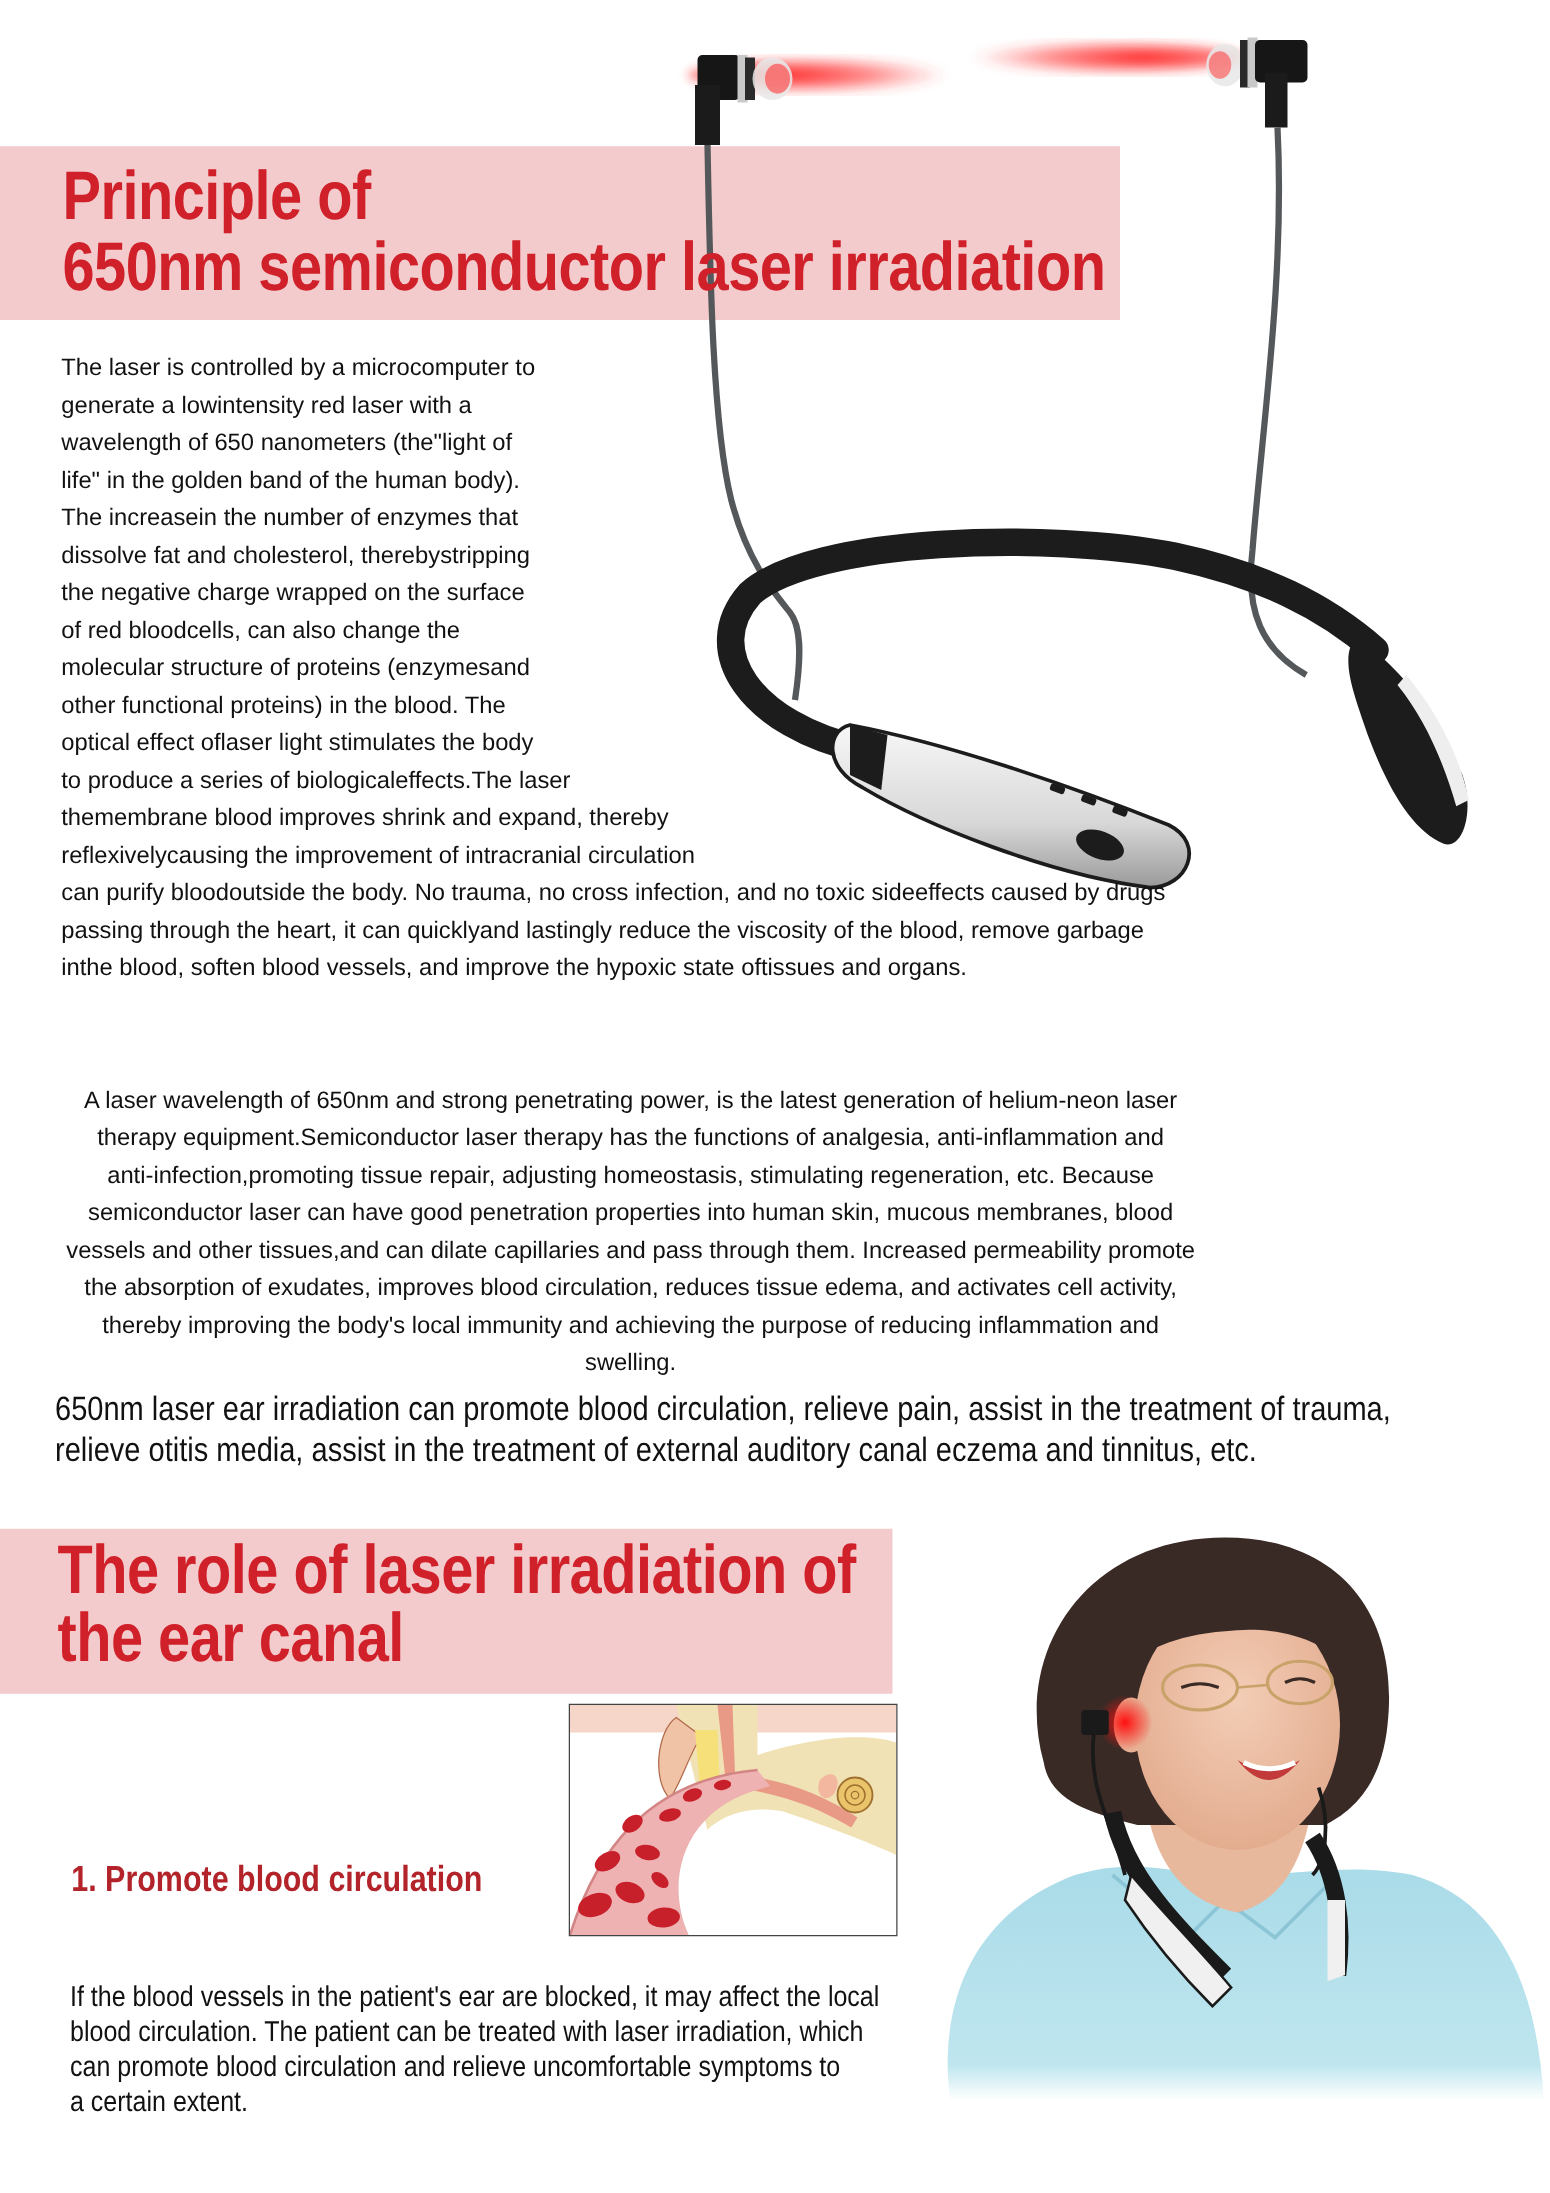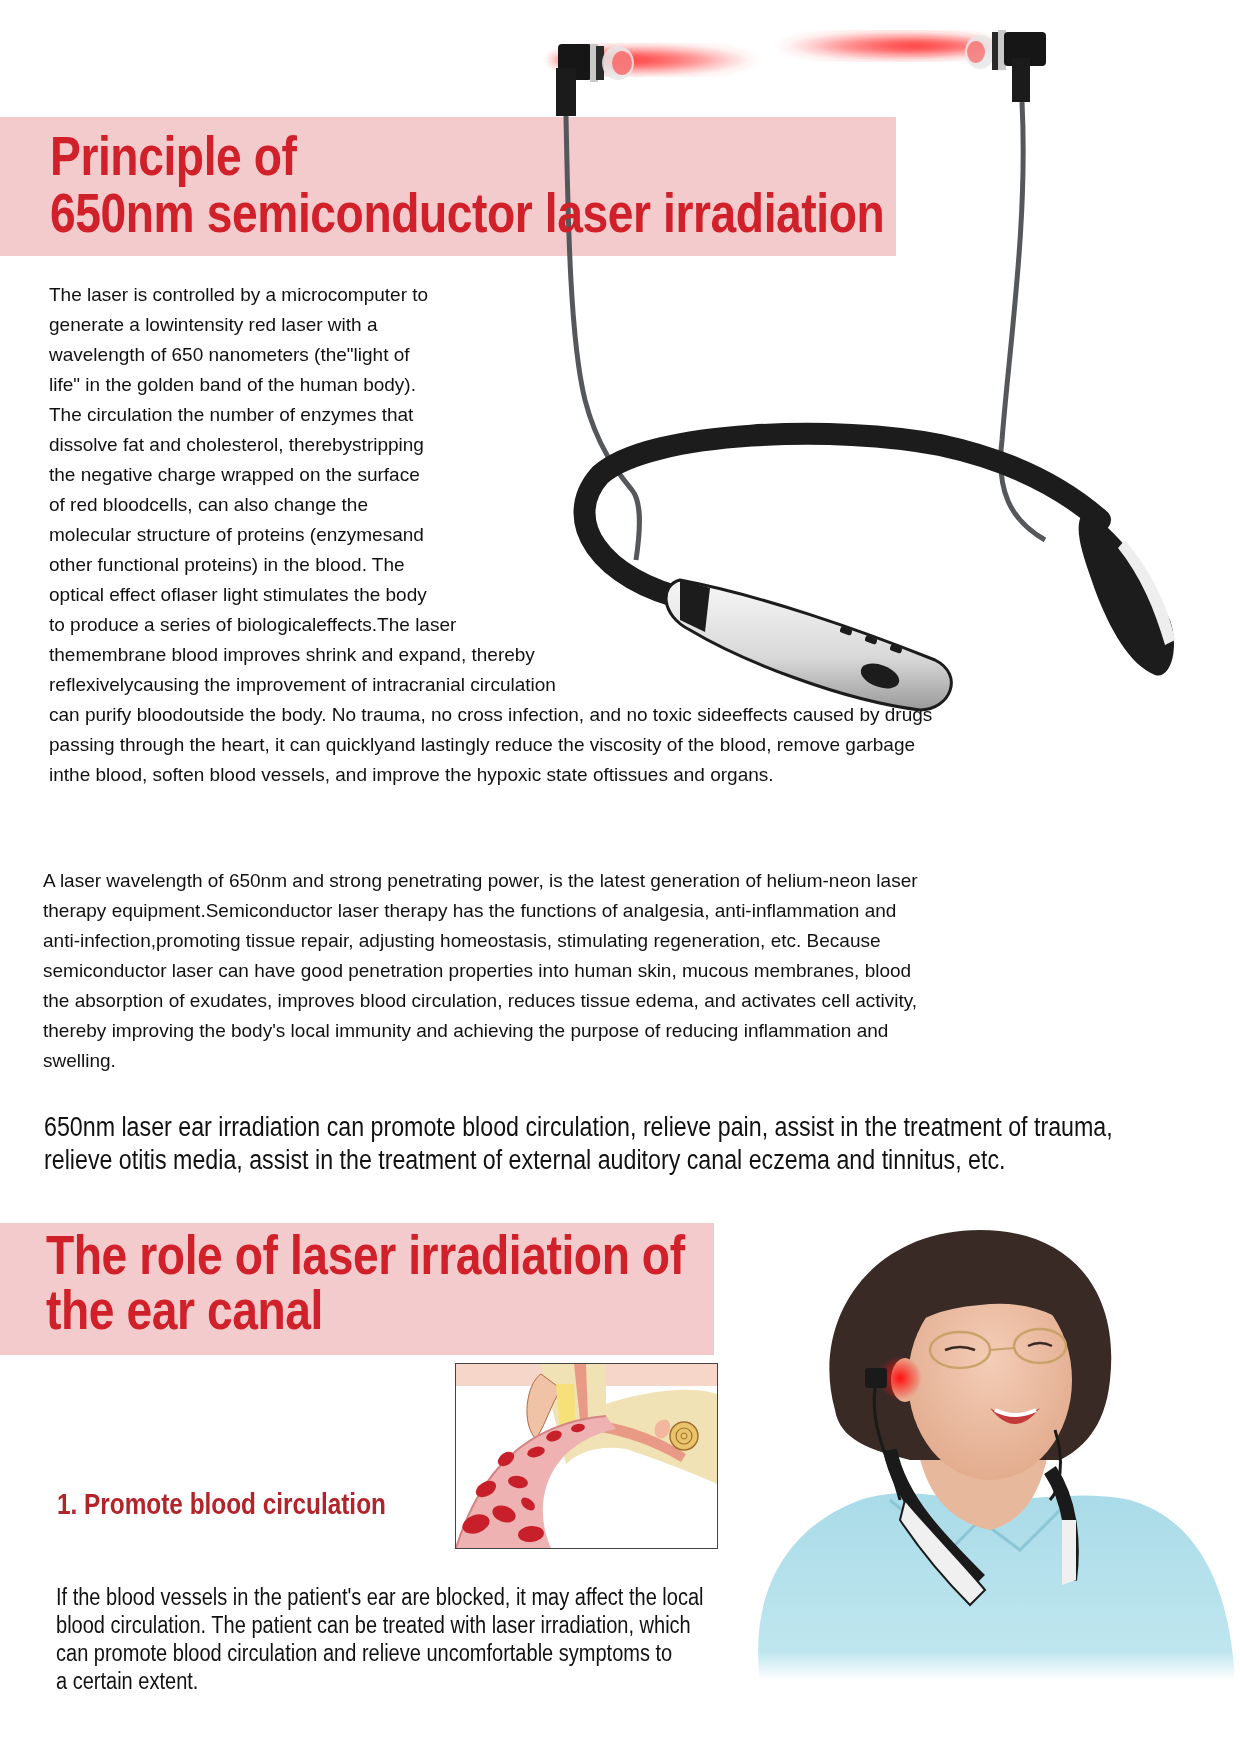--- a/index.html
+++ b/index.html
@@ -86,40 +86,41 @@
 <div class="banner-title" style="left:50px; top:128px; font-size:55px; line-height:57px; transform:scaleX(0.84);">
   <span class="ln">Principle of</span>
   <span class="ln">650nm semiconductor laser irradiation</span>
 </div>
 
 <div class="body-text" style="left:49px; top:280px;">
   <span class="ln">The laser is controlled by a microcomputer to</span>
   <span class="ln">generate a lowintensity red laser with a</span>
   <span class="ln">wavelength of 650 nanometers (the"light of</span>
   <span class="ln">life" in the golden band of the human body).</span>
-  <span class="ln">The circulation the number of enzymes that</span>
+  <span class="ln">The increasein the number of enzymes that</span>
   <span class="ln">dissolve fat and cholesterol, therebystripping</span>
   <span class="ln">the negative charge wrapped on the surface</span>
   <span class="ln">of red bloodcells, can also change the</span>
   <span class="ln">molecular structure of proteins (enzymesand</span>
   <span class="ln">other functional proteins) in the blood. The</span>
   <span class="ln">optical effect oflaser light stimulates the body</span>
   <span class="ln">to produce a series of biologicaleffects.The laser</span>
   <span class="ln">themembrane blood improves shrink and expand, thereby</span>
   <span class="ln">reflexivelycausing the improvement of intracranial circulation</span>
   <span class="ln">can purify bloodoutside the body. No trauma, no cross infection, and no toxic sideeffects caused by drugs</span>
   <span class="ln">passing through the heart, it can quicklyand lastingly reduce the viscosity of the blood, remove garbage</span>
   <span class="ln">inthe blood, soften blood vessels, and improve the hypoxic state oftissues and organs.</span>
 </div>
 
-<div class="body-text" style="left:43px; top:866px;">
+<div class="body-text" style="left:53px; top:866px;text-align:center;">
   <span class="ln">A laser wavelength of 650nm and strong penetrating power, is the latest  generation of helium-neon laser</span>
   <span class="ln">therapy equipment.Semiconductor laser therapy has the functions of analgesia, anti-inflammation and</span>
   <span class="ln">anti-infection,promoting tissue repair, adjusting homeostasis, stimulating regeneration, etc. Because</span>
   <span class="ln">semiconductor laser can have good penetration properties into human skin, mucous membranes, blood</span>
+  <span class="ln">vessels and other tissues,and can dilate capillaries and pass through them. Increased permeability promote</span>
   <span class="ln">the absorption of exudates, improves blood circulation, reduces tissue edema, and activates cell activity,</span>
   <span class="ln">thereby improving the body's local immunity and achieving the purpose of reducing inflammation and</span>
   <span class="ln">swelling.</span>
 </div>
 
 <div class="body-text cond" style="left:44px; top:1111px; font-size:27px; line-height:33px; transform:scaleX(0.86);">
   <span class="ln">650nm laser ear irradiation can promote blood circulation, relieve pain, assist in the treatment of trauma,</span>
   <span class="ln">relieve otitis media, assist in the treatment of external auditory canal eczema and tinnitus, etc.</span>
 </div>
 

